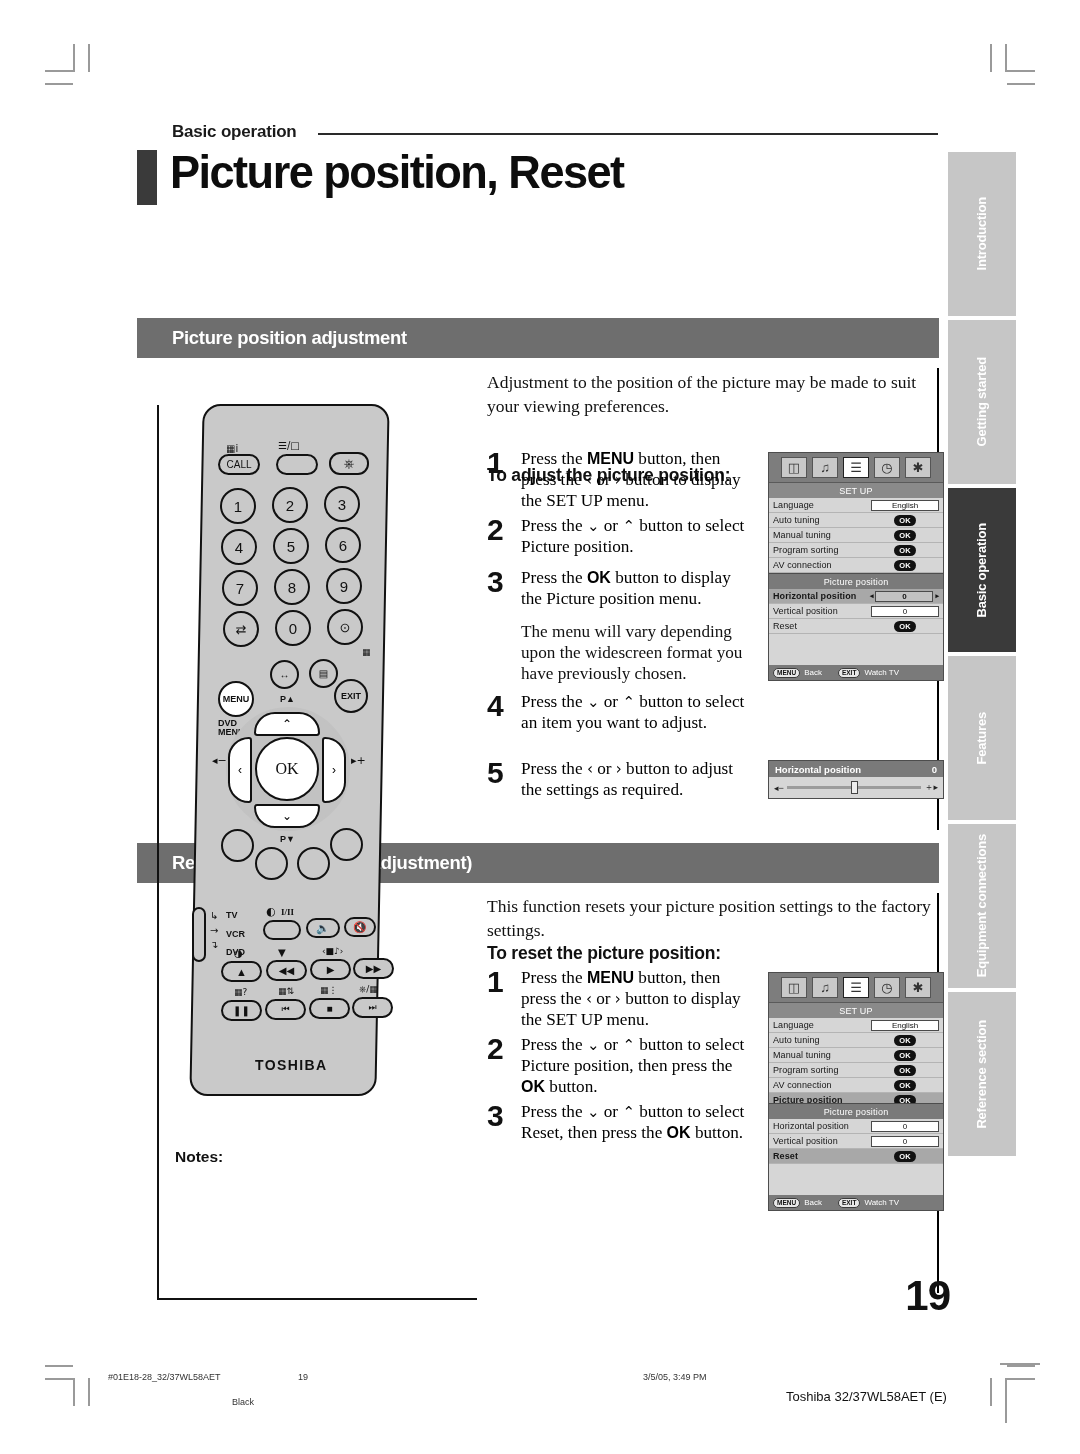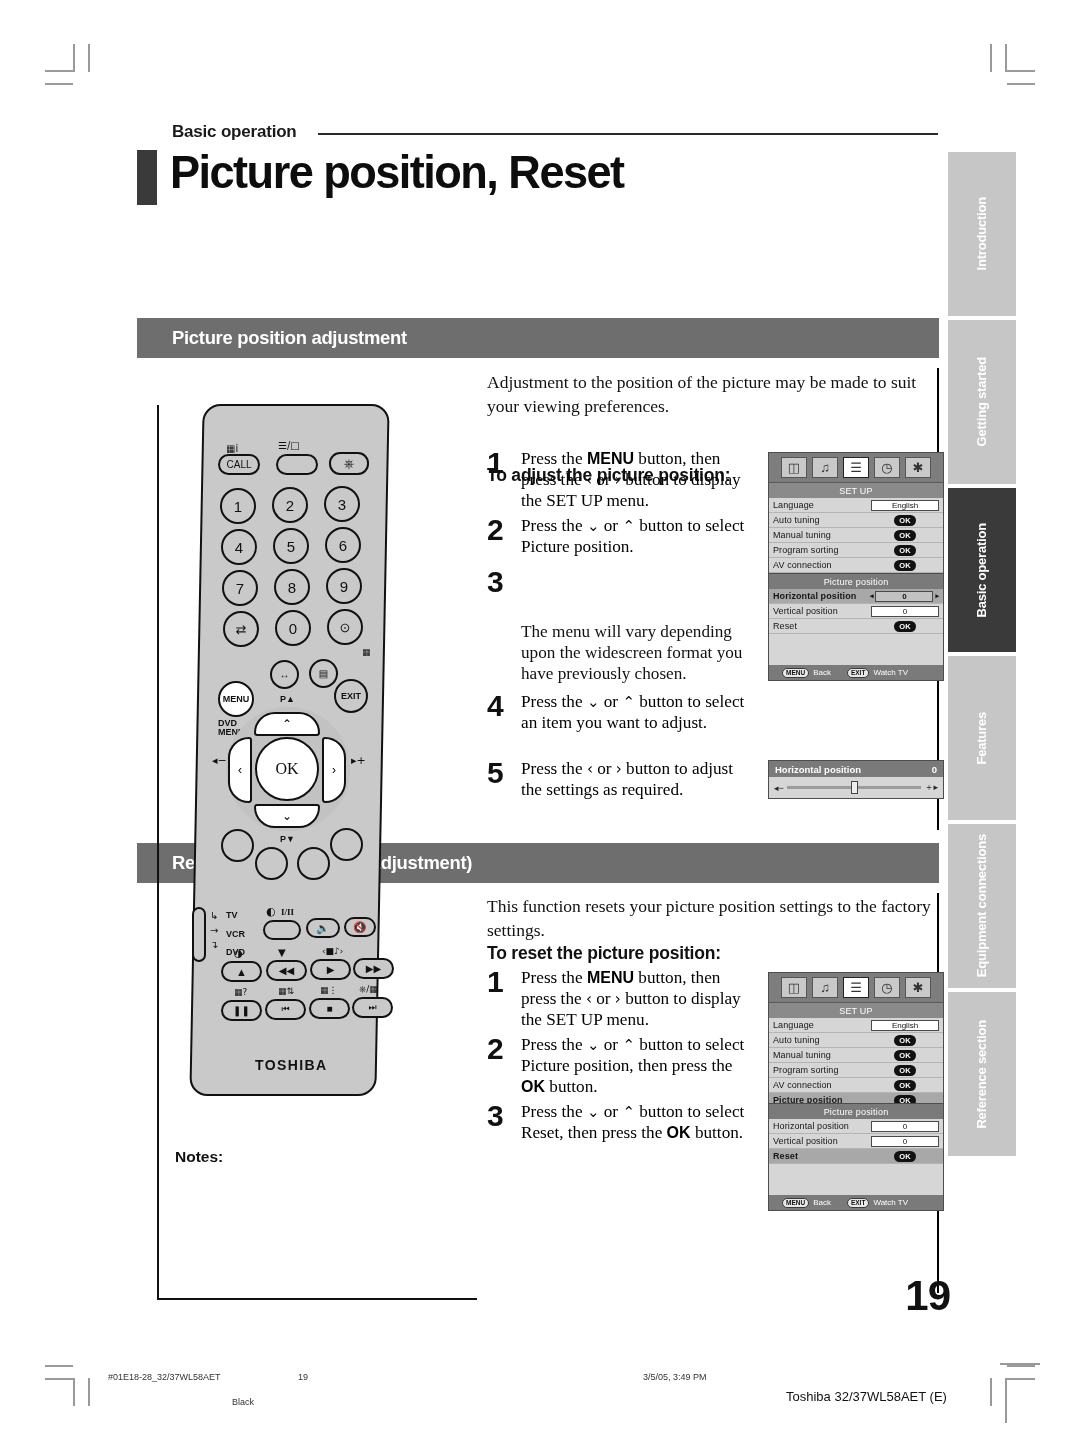--- a/index.html
+++ b/index.html
@@ -130,21 +130,21 @@
   .okpill {
     display:inline-flex; align-items:center; justify-content:center;
     width:22px; height:11px; border-radius:6px; background:#111;
     color:#fff; font-size:7.5px; font-weight:bold; letter-spacing:0.2px;
     margin-right:34px;
   }
   .okwrap { width:68px; display:flex; justify-content:center; }
   .osd-spacer { background:#d6d6d6; }
   .osd-foot {
     height:15px; background:#7a7a7a; color:#fff; font-size:8px;
-    display:flex; align-items:center; gap:4px; padding:0 13px;
+    display:flex; align-items:center; gap:4px; padding:0 4px;
   }
   .keycap {
     display:inline-flex; align-items:center; justify-content:center;
     height:10px; padding:0 3px; border-radius:5px;
     background:#e8e8e8; color:#111; font-size:6.5px; font-weight:bold;
     border:1px solid #3a3a3a;
   }
   
   .osd-slider { position:absolute; width:176px; background:#d6d6d6;
     border:1px solid #4d4d4d; font-family:"Liberation Sans", sans-serif; }
@@ -297,20 +297,21 @@
     <div class="txt">Press the <b>MENU</b> button, then press the <span class="arr">‹</span> or <span class="arr">›</span> button to display the SET UP menu.</div>
   </div>
 
   <div class="step" style="left:487px;top:516px;">
     <div class="num">2</div>
     <div class="txt">Press the <span class="arr">⌄</span> or <span class="arr">⌃</span> button to select Picture position.</div>
   </div>
 
   <div class="step" style="left:487px;top:568px;">
     <div class="num">3</div>
+    <div class="txt">Press the <b>OK</b> button to display the Picture position menu.</div>
   </div>
 
   <div class="note-para" style="left:521px;top:622px;">The menu will vary depending upon the widescreen format you have previously chosen.</div>
 
   <div class="step" style="left:487px;top:692px;">
     <div class="num">4</div>
     <div class="txt">Press the <span class="arr">⌄</span> or <span class="arr">⌃</span> button to select an item you want to adjust.</div>
   </div>
 
   <div class="step" style="left:487px;top:759px;">

